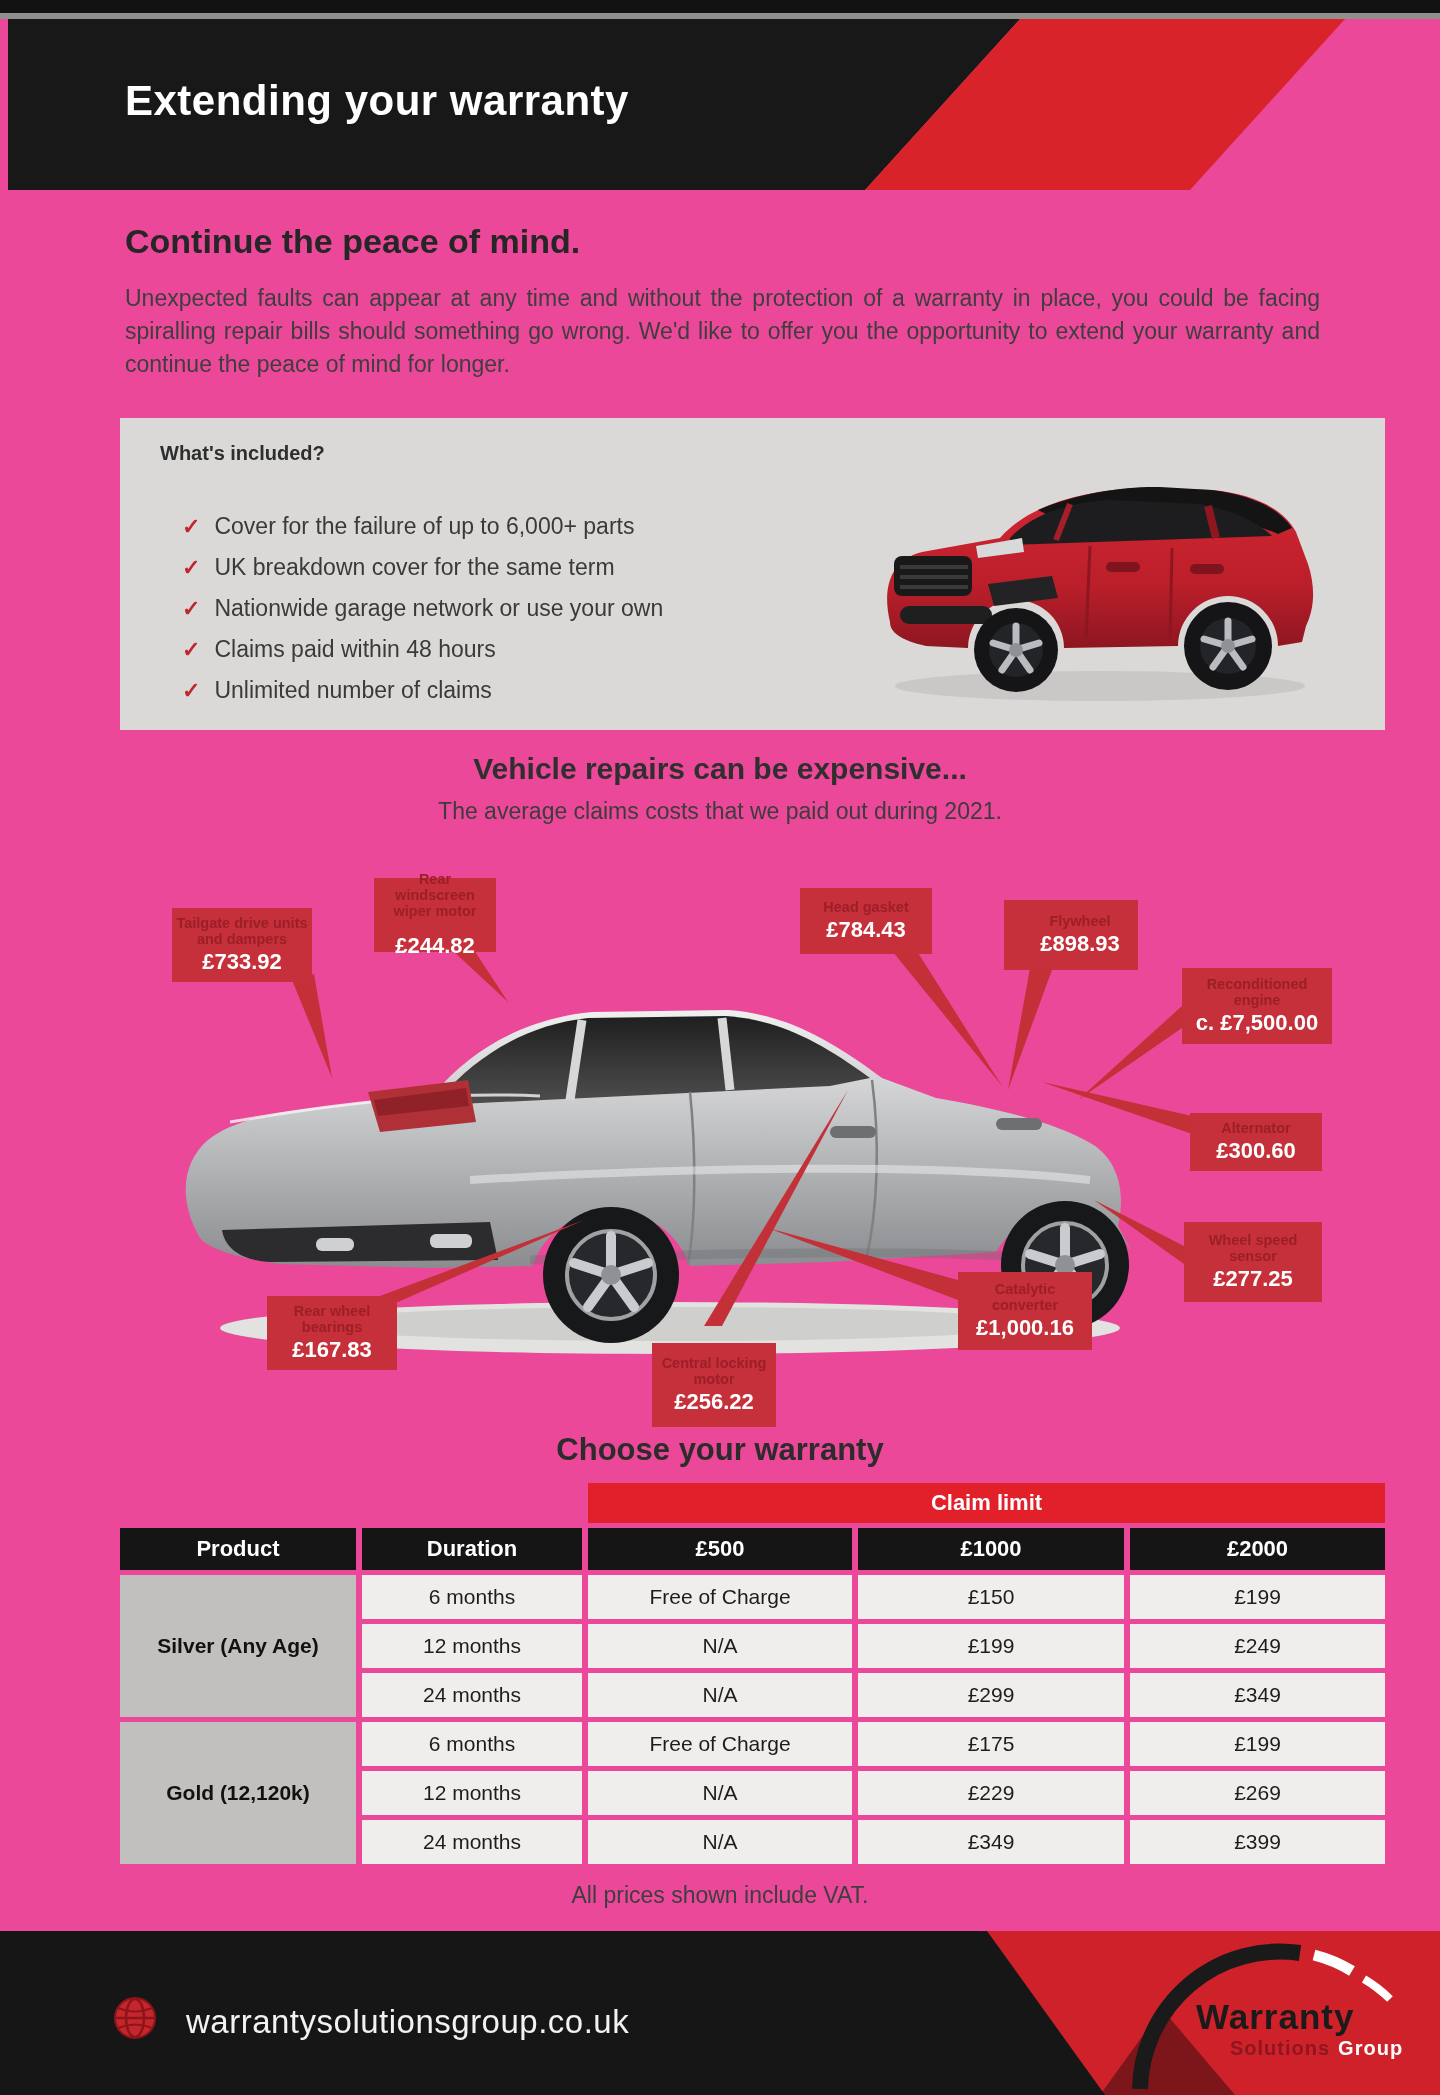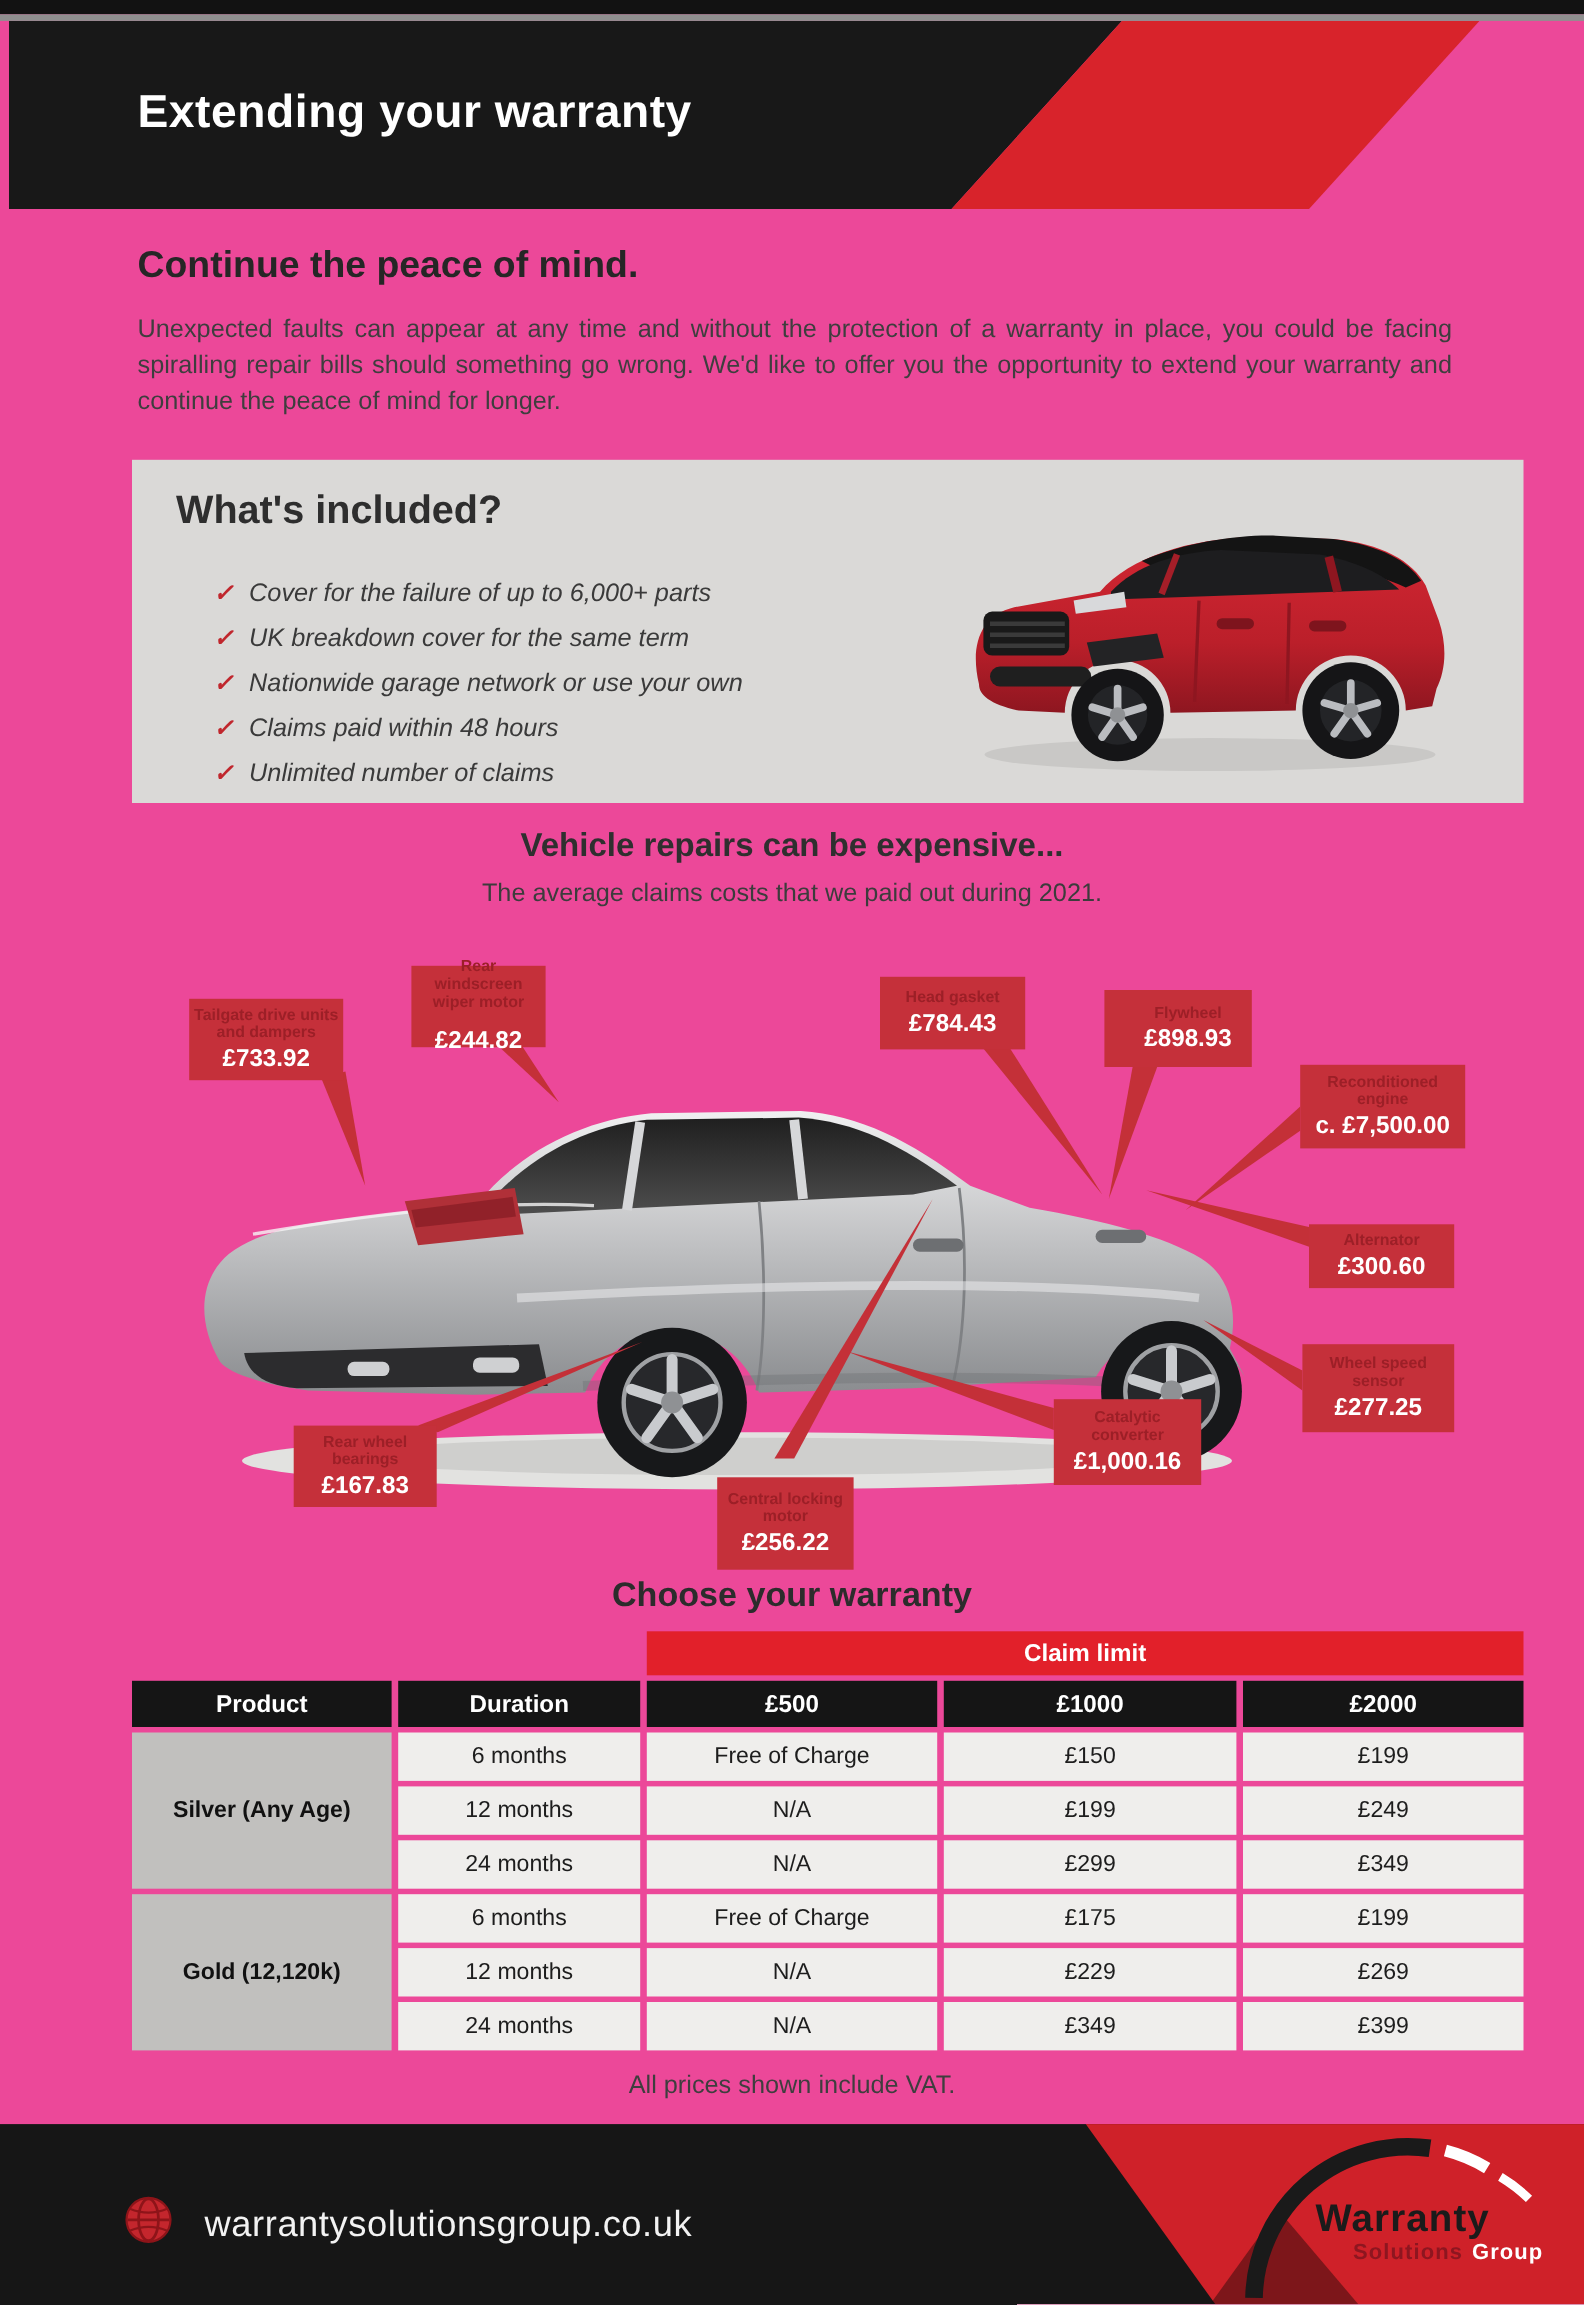--- a/index.html
+++ b/index.html
@@ -17,22 +17,22 @@
   .band-title { position:absolute; left:117px; top:58px; font-size:42px; font-weight:bold;
                 color:#ffffff; letter-spacing:.5px; }
 
   
   .intro-heading { position:absolute; left:125px; top:222px; font-size:34px; font-weight:bold; color:#262626; }
   .intro-body { position:absolute; left:125px; top:282px; width:1195px; font-size:23px; line-height:33px;
                 color:#3e3e3e; text-align:justify; }
 
   
   .includes-box { position:absolute; left:120px; top:418px; width:1265px; height:312px; background:#dad9d7; }
-  .includes-title { position:absolute; left:40px; top:24px; font-size:36px; font-weight:bold; color:#2e2e2e; }
-  .includes-list { position:absolute; left:58px; top:84px; margin:16px; padding:0; list-style:none;font-style:italic; }
+  .includes-title { position:absolute; left:40px; top:24px; font-size:20px; font-weight:bold; color:#2e2e2e; }
+  .includes-list { position:absolute; left:58px; top:84px; margin:4px; padding:0; list-style:none; }
   .includes-list li { font-size:23px; line-height:40px; color:#3a3a3a; }
   .check { color:#c0272d; font-weight:bold; margin-right:14px; font-size:22px; }
   .suv-svg { position:absolute; left:740px; top:8px; }
 
   
   .repairs-heading { position:absolute; left:0; top:752px; width:1440px; text-align:center;
                      font-size:30px; font-weight:bold; color:#2f2f2f; }
   .repairs-sub { position:absolute; left:0; top:798px; width:1440px; text-align:center;
                  font-size:23px; color:#3c3c3c; }
   .diagram { position:absolute; left:0; top:860px; width:1440px; height:560px; }

